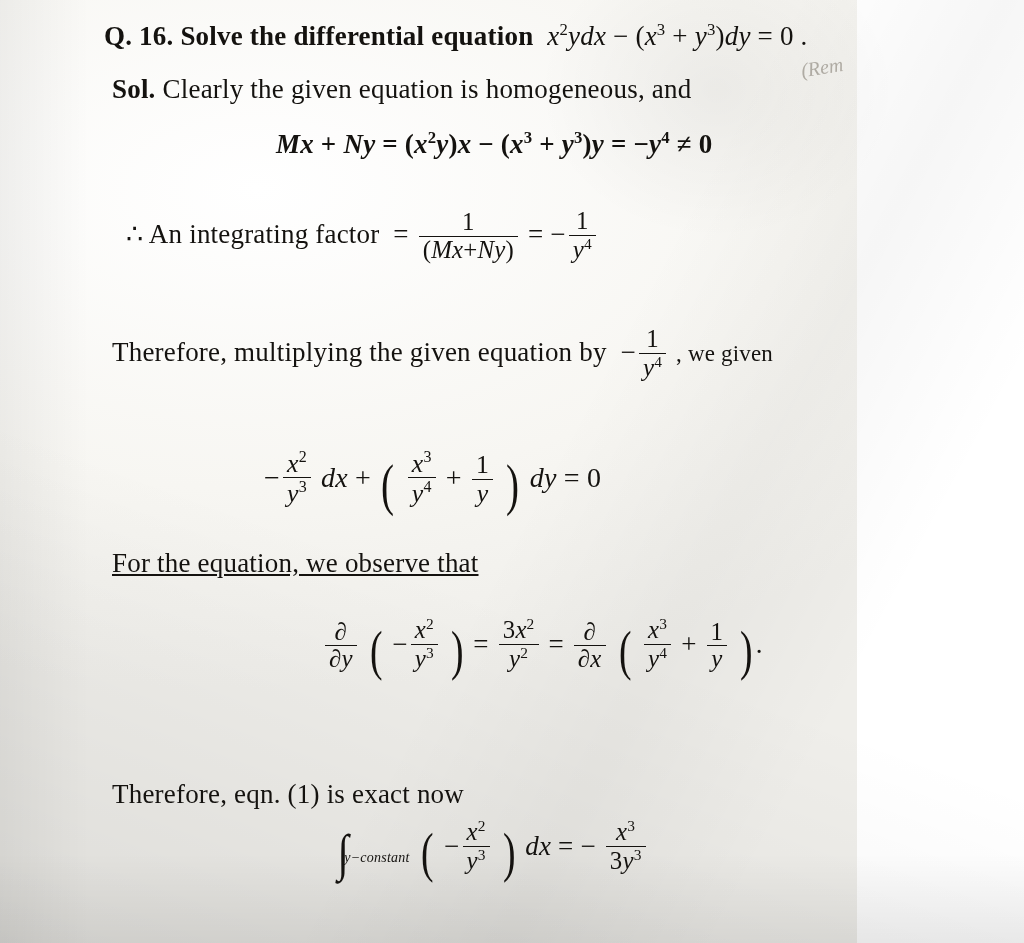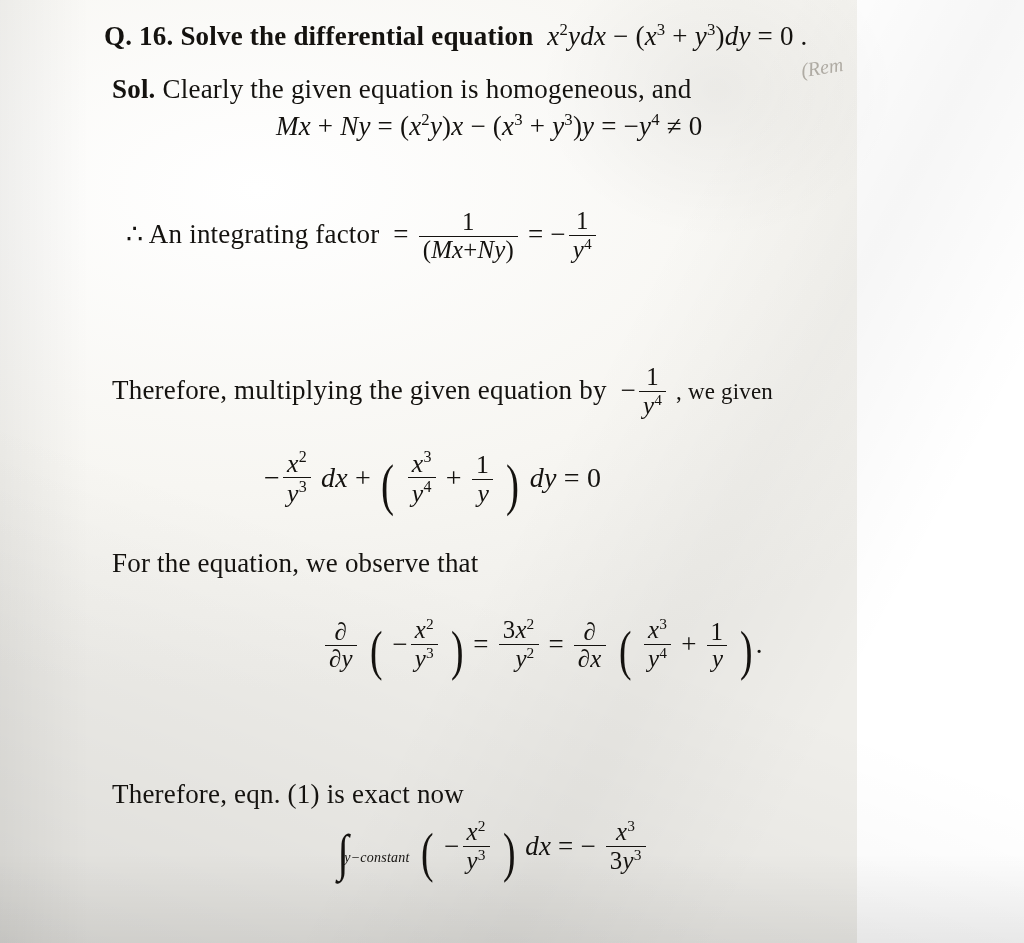--- a/index.html
+++ b/index.html
@@ -71,21 +71,20 @@
   .frac .num {
     display: block;
     padding: 0 4px;
     border-bottom: 1.6px solid #14120f;
     font-size: 0.92em;
   }
   .frac .den {
     display: block;
     padding: 0 4px;
     font-size: 0.92em;
-    text-align: right;
   }
 
   .paren-big {
     display: inline-block;
     font-size: 2.05em;
     line-height: 0.55;
     vertical-align: -0.30em;
     font-weight: 300;
     transform: scaleX(0.68);
   }
@@ -148,53 +147,53 @@
       <span>
         &nbsp;<span class="m">x</span><sup class="e">2</sup><span class="m">y</span><span class="m">dx</span> − (<span class="m">x</span><sup class="e">3</sup> + <span class="m">y</span><sup class="e">3</sup>)<span class="m">dy</span> = 0 .
       </span>
     </div>
 
     <div class="line" style="left:112px; top:74px;">
       <span class="bold">Sol.</span>
       <span>Clearly the given equation is homogeneous, and</span>
     </div>
 
-    <div class="line" style="left:276px; top:110px;">
+    <div class="line" style="left:276px; top:128px;font-weight:bold;">
       <span class="m">M</span><span class="m">x</span> + <span class="m">N</span><span class="m">y</span> = (<span class="m">x</span><sup class="e">2</sup><span class="m">y</span>)<span class="m">x</span> − (<span class="m">x</span><sup class="e">3</sup> + <span class="m">y</span><sup class="e">3</sup>)<span class="m">y</span> = −<span class="m">y</span><sup class="e">4</sup> ≠ 0
     </div>
 
     <div class="line" style="left:126px; top:208px;">
       <span>∴ An integrating factor</span>
       <span>
         &nbsp;=
         <span class="frac"><span class="num">1</span><span class="den">(<span class="m">Mx</span>+<span class="m">Ny</span>)</span></span>
         = −<span class="frac"><span class="num">1</span><span class="den"><span class="m">y</span><sup class="e">4</sup></span></span>
       </span>
     </div>
 
-    <div class="line" style="left:112px; top:326px;margin-top:38px;">
+    <div class="line" style="left:112px; top:326px;">
       <span>Therefore, multiplying the given equation by</span>
       <span>
         &nbsp;−<span class="frac"><span class="num">1</span><span class="den"><span class="m">y</span><sup class="e">4</sup></span></span>
       </span>
       <span style="font-size:0.85em">, we given</span>
     </div>
 
     <div class="line" style="left:264px; top:448px; font-size:28px;">
       −<span class="frac"><span class="num"><span class="m">x</span><sup class="e">2</sup></span><span class="den"><span class="m">y</span><sup class="e">3</sup></span></span>
       <span class="m">dx</span> +
       <span class="paren-big">(</span>
       <span class="frac"><span class="num"><span class="m">x</span><sup class="e">3</sup></span><span class="den"><span class="m">y</span><sup class="e">4</sup></span></span>
       +
       <span class="frac"><span class="num">1</span><span class="den"><span class="m">y</span></span></span>
       <span class="paren-big">)</span>
       <span class="m">dy</span> = 0
     </div>
 
-    <div class="line" style="left:112px; top:548px;">For the equation, we observe that</div>
+    <div class="line" style="left:112px; top:548px;text-decoration:underline;">For the equation, we observe that</div>
 
     <div class="line" style="left:322px; top:616px; font-size:27px;">
       <span class="frac"><span class="num">∂</span><span class="den">∂<span class="m">y</span></span></span>
       <span class="paren-big">(</span>
       −<span class="frac"><span class="num"><span class="m">x</span><sup class="e">2</sup></span><span class="den"><span class="m">y</span><sup class="e">3</sup></span></span>
       <span class="paren-big">)</span>
       =
       <span class="frac"><span class="num">3<span class="m">x</span><sup class="e">2</sup></span><span class="den"><span class="m">y</span><sup class="e">2</sup></span></span>
       =
       <span class="frac"><span class="num">∂</span><span class="den">∂<span class="m">x</span></span></span>

